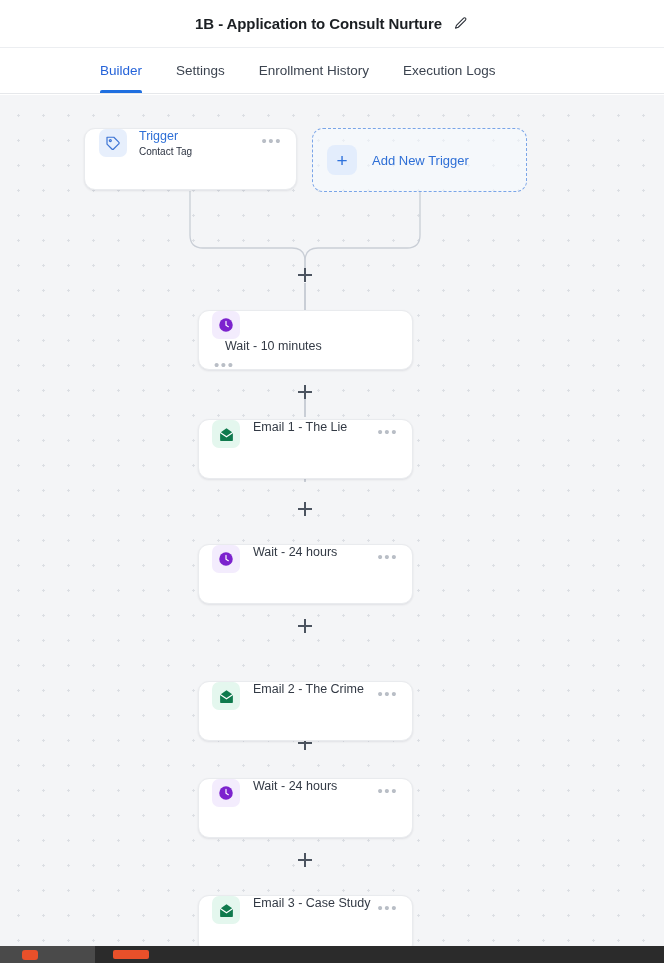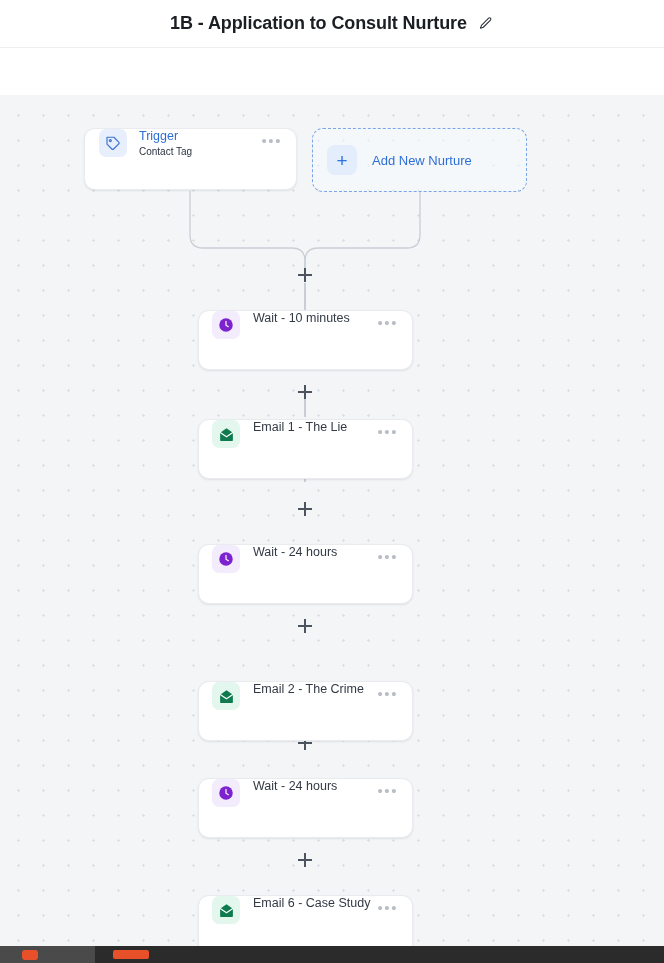--- a/index.html
+++ b/index.html
@@ -13,21 +13,21 @@
 
   
   .header {
     height: 48px;
     background: #ffffff;
     display: flex; align-items: center; justify-content: center;
     border-bottom: 1px solid #eceef1;
     position: relative; z-index: 5;
   }
   .header-title {
-    font-size: 18px; font-weight: bold; color: #1b1f23;
+    font-size: 15px; font-weight: bold; color: #1b1f23;
     letter-spacing: -0.1px;
   }
   .edit-pencil {
     margin-left: 11px; width: 16px; height: 16px;
     display: inline-flex; align-items: center; justify-content: center;
     cursor: pointer;
   }
 
   
   .tabbar {
@@ -153,20 +153,34 @@
 
   <div class="header">
     <span class="header-title">1B - Application to Consult Nurture</span>
     <span class="edit-pencil">
       <svg width="15" height="15" viewBox="0 0 24 24" fill="none" stroke="#2b3038" stroke-width="1.7" stroke-linecap="round" stroke-linejoin="round">
         <path d="M17 3.5a2.1 2.1 0 0 1 3 3L8.5 18 4 19.5 5.5 15 17 3.5z"></path>
       </svg>
     </span>
   </div>
 
+  <div class="tabbar">
+    <div class="tab active">
+      <span>Builder</span>
+    </div>
+    <div class="tab">
+      <span>Settings</span>
+    </div>
+    <div class="tab">
+      <span>Enrollment History</span>
+    </div>
+    <div class="tab">
+      <span>Execution Logs</span>
+    </div>
+  </div>
 
   <div class="canvas">
 
     <svg class="merge-svg" width="664" height="880">
       <path d="M190 96 L190 140 Q190 153 203 153 L292 153 Q305 153 305 166 L305 180" fill="none" stroke="#c9ced6" stroke-width="1.3"></path>
       <path d="M420 97 L420 140 Q420 153 407 153 L318 153 Q305 153 305 166 L305 180" fill="none" stroke="#c9ced6" stroke-width="1.3"></path>
     </svg>
 
     <div class="card trigger-card">
       <span class="icon-box tag">
@@ -177,21 +191,21 @@
       </span>
       <span class="trigger-texts">
         <span class="trigger-kicker" style="display:block">Trigger</span>
         <span class="trigger-sub" style="display:block">Contact Tag</span>
       </span>
       <span class="dots">•••</span>
     </div>
 
     <div class="add-trigger" style="top:33px;">
       <span class="plus-box">+</span>
-      <span class="add-trigger-label">Add New Nurture</span>
+      <span class="add-trigger-label">Add New Trigger</span>
     </div>
 
     <div class="conn" style="left:304.3px; top:188px; height:57px;"></div>
     <div class="plus-node" style="left:297px; top:172px;"></div>
 
     <div class="conn" style="left:304.3px; top:290px; height:32px;"></div>
     <div class="plus-node" style="left:297px; top:289px;"></div>
     <div class="conn" style="left:304.3px; top:355px; height:32px;"></div>
 
     <div class="plus-node" style="left:297px; top:406px;"></div>
@@ -199,21 +213,21 @@
 
     <div class="plus-node" style="left:297px; top:523px;"></div>
     <div class="conn" style="left:304.3px; top:589px; height:32px;"></div>
 
     <div class="plus-node" style="left:297px; top:640px;"></div>
     <div class="conn" style="left:304.3px; top:706px; height:32px;"></div>
 
     <div class="plus-node" style="left:297px; top:757px;"></div>
     <div class="conn" style="left:304.3px; top:823px; height:32px;"></div>
 
-    <div class="card node-card" style="top:215px;">
+    <div class="card node-card" style="top:215px;flex-direction:column;">
       <span class="icon-box clock">
         <svg width="18" height="18" viewBox="0 0 24 24">
           <circle cx="12" cy="12" r="9" fill="#7c22ce"></circle>
           <path d="M12 7.2v5.1l3.1 1.9" fill="none" stroke="#ffffff" stroke-width="1.6" stroke-linecap="round"></path>
         </svg>
       </span>
       <span class="node-label">Wait - 10 minutes</span>
       <span class="dots">•••</span>
     </div>
 
@@ -261,21 +275,21 @@
       <span class="dots">•••</span>
     </div>
 
     <div class="card node-card" style="top:800px;">
       <span class="icon-box mail">
         <svg width="17" height="17" viewBox="0 0 24 24">
           <path d="M3 9.6 12 3l9 6.6V20a1 1 0 0 1-1 1H4a1 1 0 0 1-1-1V9.6z" fill="#0f7a4d"></path>
           <path d="M3.6 9.4 12 15.2l8.4-5.8" fill="none" stroke="#ffffff" stroke-width="1.7" stroke-linecap="round" stroke-linejoin="round"></path>
         </svg>
       </span>
-      <span class="node-label">Email 6 - Case Study</span>
+      <span class="node-label">Email 3 - Case Study</span>
       <span class="dots">•••</span>
     </div>
 
   </div>
 
   <div class="taskbar">
     <div class="tb-left">
       <span class="tb-orb"></span>
     </div>
     <span class="tb-item"></span>

